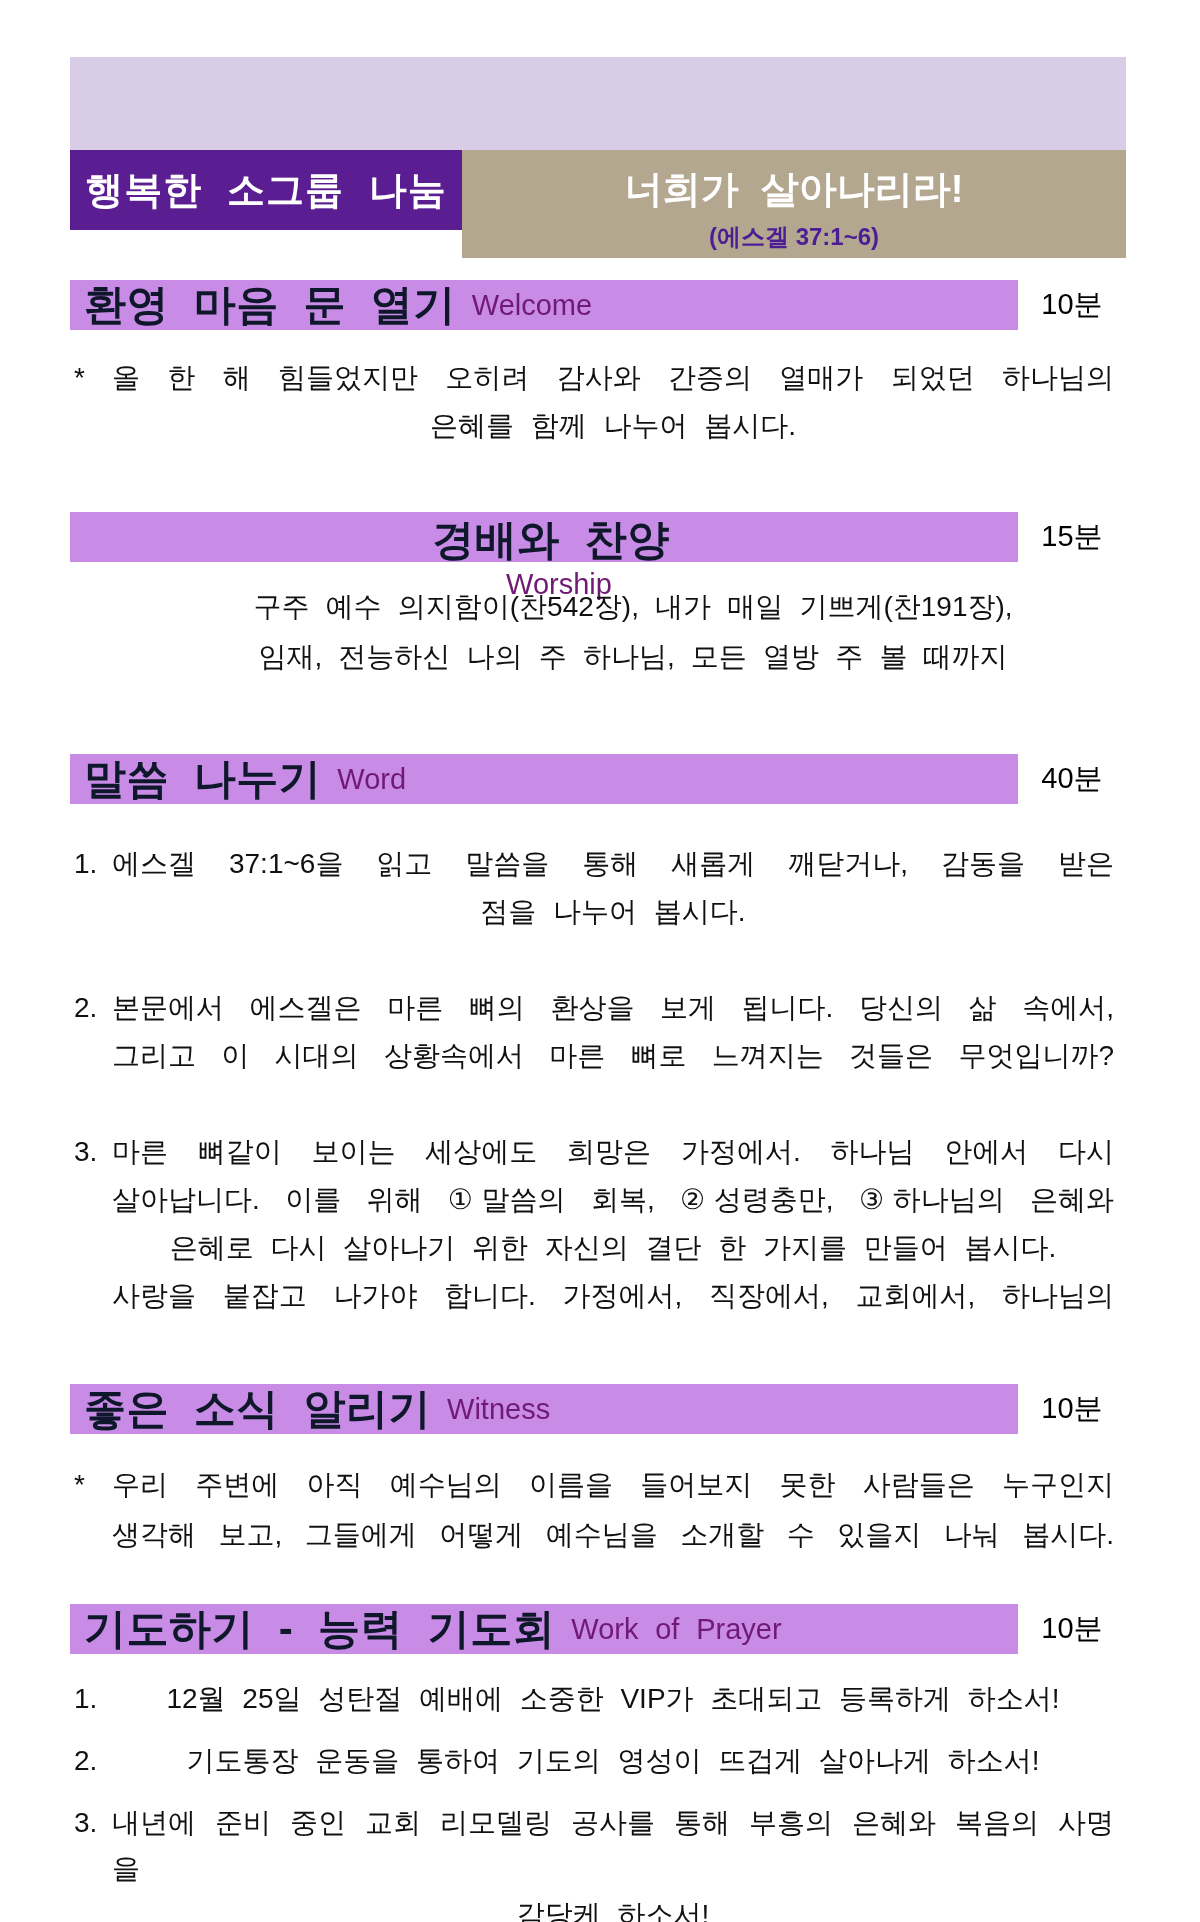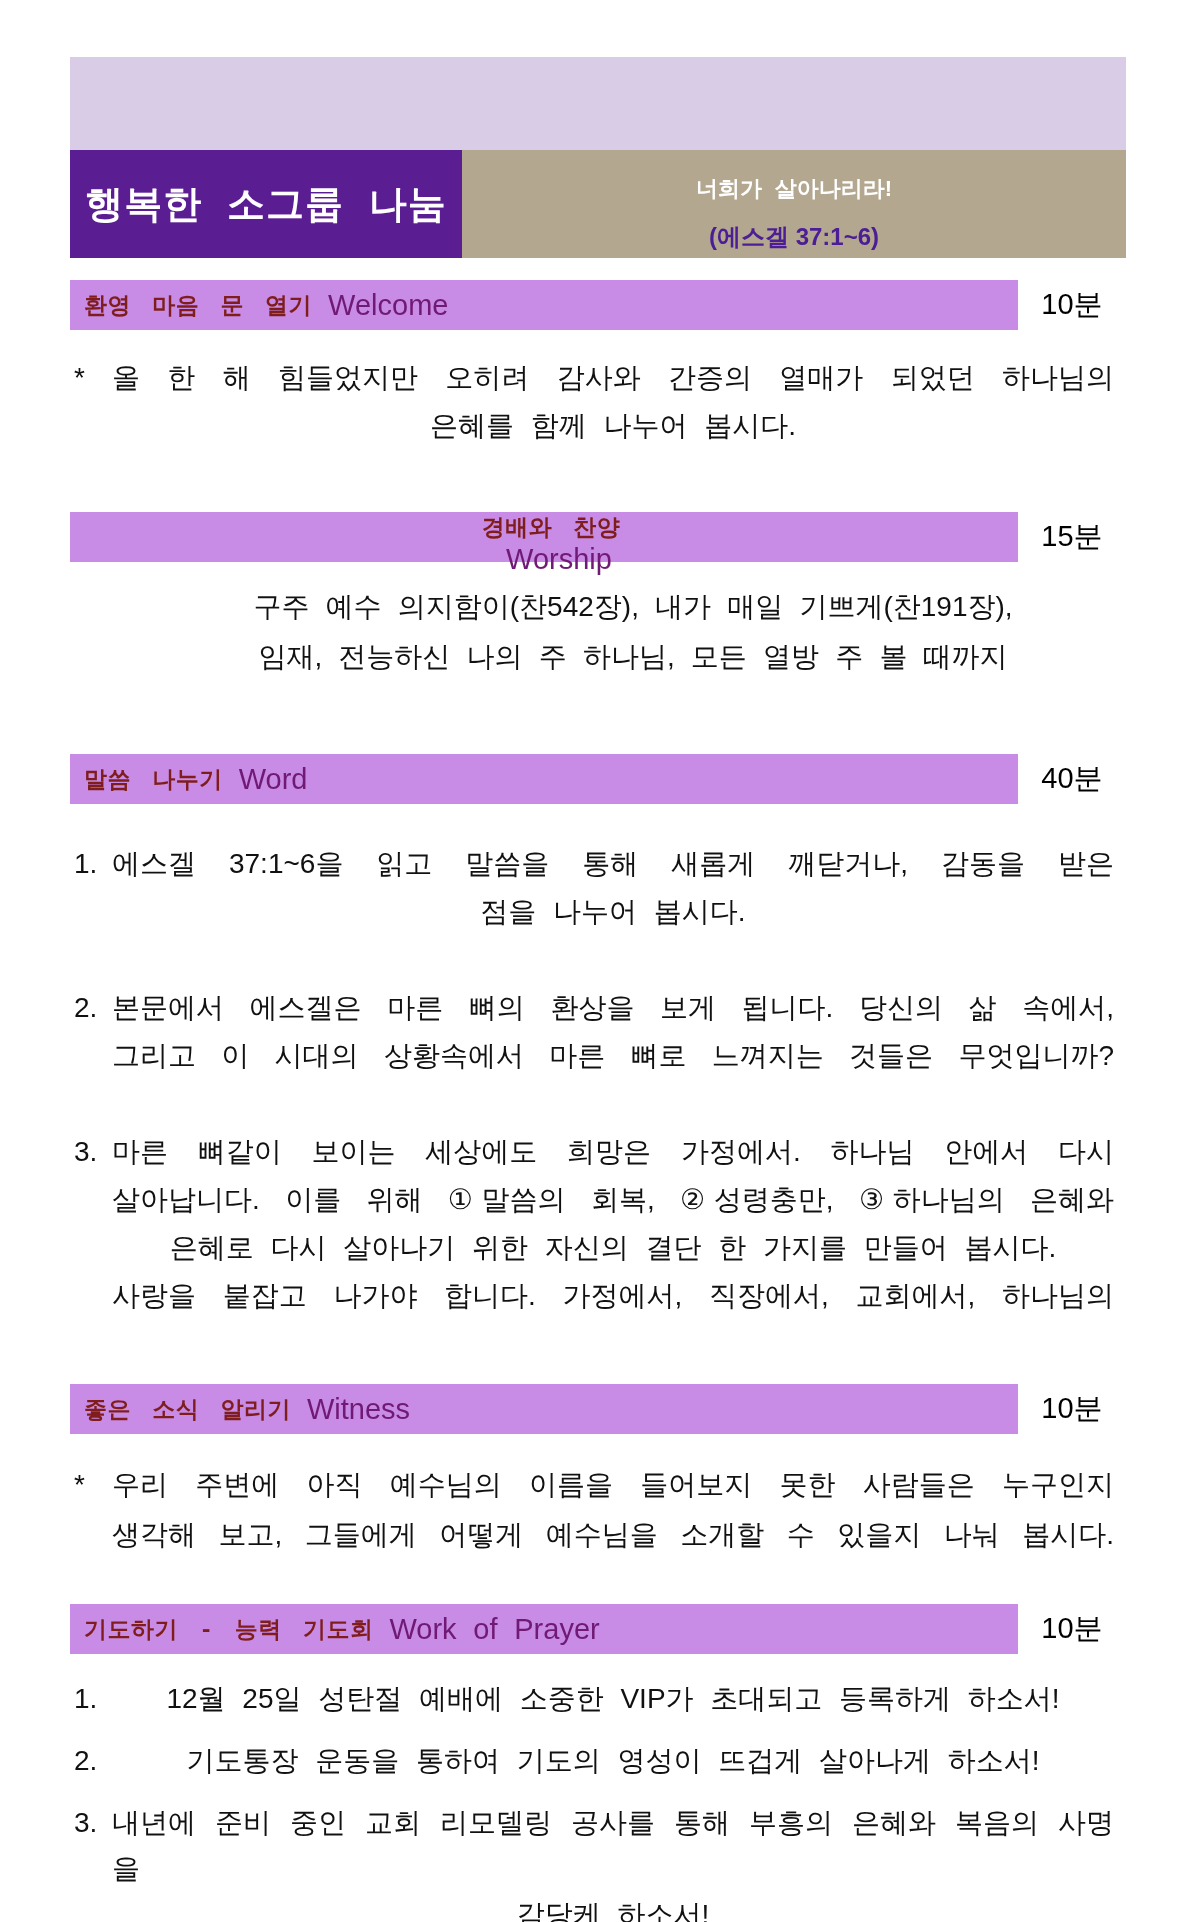--- a/index.html
+++ b/index.html
@@ -28,21 +28,21 @@
     height: 93px;
   }
   
   .header-row {
     display: flex;
     width: 1056px;
     height: 108px;
   }
   .program-box {
     width: 392px;
-    height: 108px;
+    height: 80px;
     display: flex;
     align-items: center;
     justify-content: center;
   }
   .program-box .t {
     color: #ffffff;
     font-size: 38px;
     font-weight: bold;
     letter-spacing: 1px;
     word-spacing: 0.35em;
@@ -50,21 +50,21 @@
   .theme-box {
     flex: 1;
     height: 108px;
     display: flex;
     flex-direction: column;
     align-items: center;
     justify-content: center;
   }
   .theme-box .t1 {
     color: #ffffff;
-    font-size: 22px;
+    font-size: 38px;
     font-weight: bold;
     word-spacing: 0.3em;
     line-height: 40px;
     margin-top: 13px;
   }
   .theme-box .t2 {
     color: #4c1d95;
     font-size: 24px;
     font-weight: bold;
     line-height: 32px;
@@ -78,27 +78,26 @@
   }
   .band {
     width: 948px;
     height: 50px;
     display: flex;
     align-items: center;
     padding-left: 14px;
     box-sizing: border-box;
   }
   .band .ko {
-    font-size: 23px;
+    font-size: 42px;
     font-weight: bold;
-    color: #7f1d1d;
+    color: #0f172a;
     letter-spacing: 0.5px;
     word-spacing: 0.3em;
     white-space: nowrap;
-    font-family: Liberation Mono, monospace;
   }
   .band .en {
     font-size: 29px;
     font-weight: 400;
     color: #701a75;
     margin-left: 16px;
     word-spacing: 0.3em;
     white-space: nowrap;
   }
   .duration {

